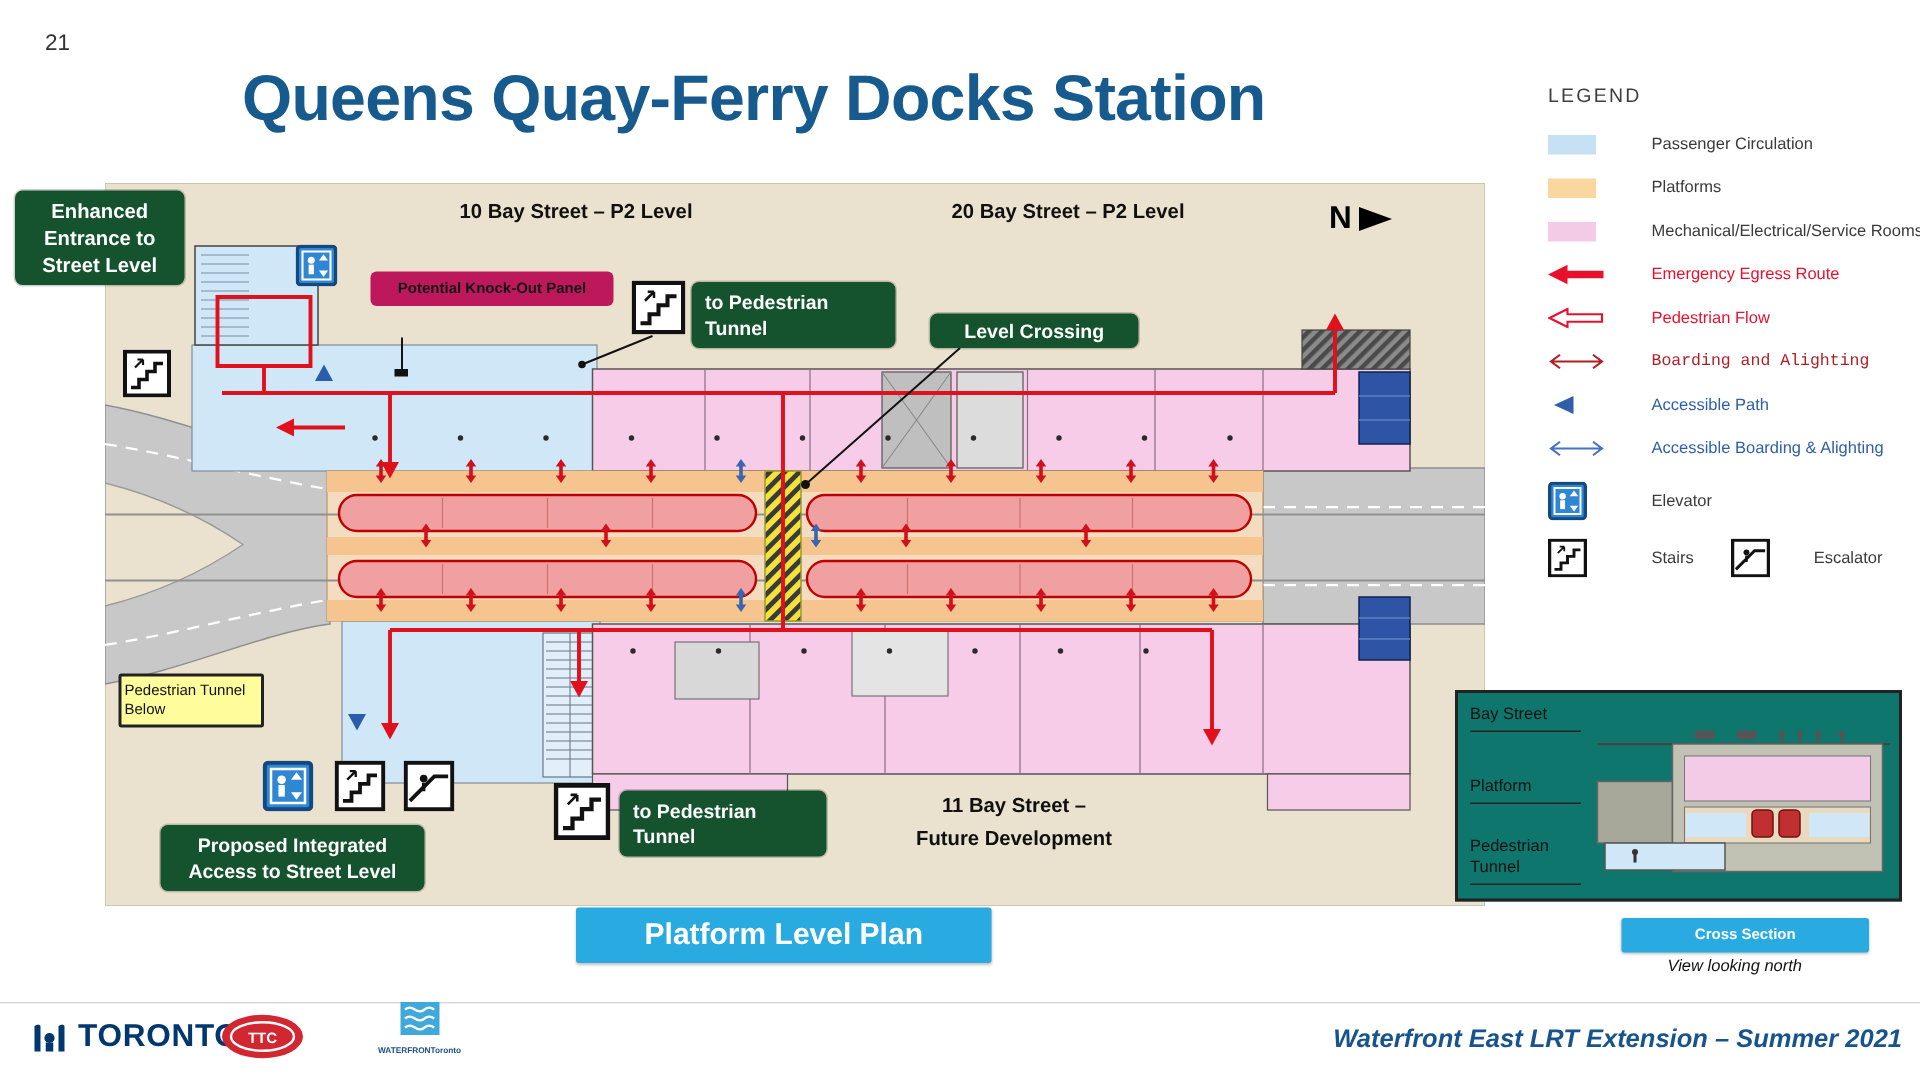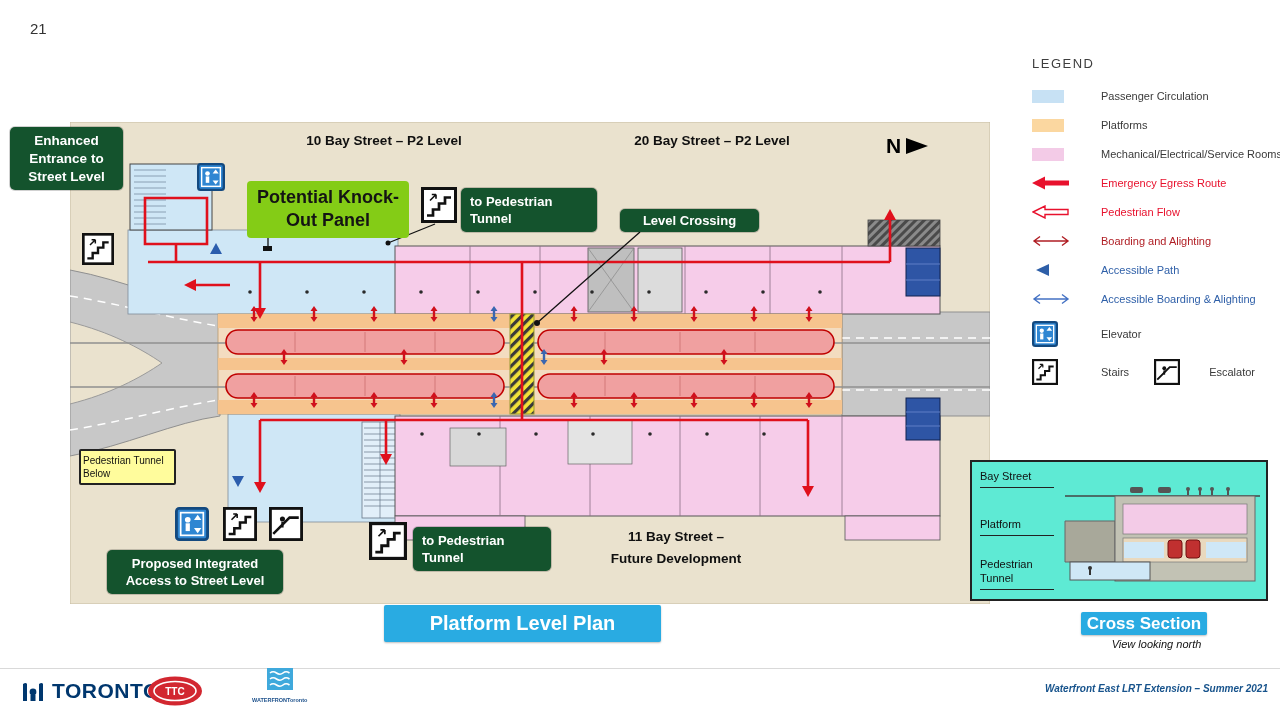--- a/index.html
+++ b/index.html
@@ -12,51 +12,51 @@
   .plan{position:absolute;left:70px;top:122px;width:920px;height:482px;}
   .plan-label{position:absolute;font-size:13.5px;font-weight:bold;color:#101010;
               text-align:center;}
   .plan-label span, .plan-label.u{}
   .north{position:absolute;left:886px;top:134px;display:flex;align-items:center;gap:3px;
          font-size:21px;font-weight:bold;color:#000;}
   .co-green{position:absolute;background:#14532d;color:#fff;font-weight:bold;font-size:13px;
             text-align:center;border-radius:5px;padding:5px 6px;line-height:1.32;
             box-shadow:0 0 0 1px rgba(0,0,0,.18);}
   .co-left{text-align:left;padding-left:9px;}
-  .co-gray{position:absolute;background:#84cc16;color:#141414;font-weight:bold;font-size:18px;
+  .co-gray{position:absolute;background:#be185d;color:#141414;font-weight:bold;font-size:10px;
            text-align:center;border-radius:4px;padding:5px 4px;line-height:1.3;}
   .co-yellow{position:absolute;background:#FFFC9C;border:2px solid #222;color:#111;
              font-size:10px;padding:3px 2px;line-height:1.3;border-radius:2px;}
   .pl-icon{position:absolute;}
   .banner{position:absolute;background:#29ABE2;color:#fff;font-weight:bold;text-align:center;
           border-radius:2px;box-shadow:0 1px 2px rgba(0,0,0,.25);}
   .banner.main{left:384px;top:605px;width:277px;height:37px;font-size:20px;line-height:37px;}
-  .banner.cs{left:1081px;top:612px;width:126px;height:23px;font-size:17px;line-height:23px;}
+  .banner.cs{left:1081px;top:612px;width:165px;height:23px;font-size:10px;line-height:23px;}
   .cs-caption{position:absolute;left:1081px;top:638px;width:151px;text-align:center;
               font-size:11px;font-style:italic;color:#111;}
   .legend{position:absolute;left:1032px;top:56px;width:246px;}
   .lg-head{font-size:13px;letter-spacing:1.5px;color:#3E3E3E;margin-bottom:18px;}
   .lg-row{display:flex;align-items:center;gap:9px;margin-bottom:15px;height:14px;}
   .lg-row.tall{height:26px;margin-bottom:12px;}
   .lg-g{width:40px;display:flex;justify-content:flex-start;align-items:center;flex:none;}
   .lg-swatch{width:32px;height:13px;display:inline-block;}
   .lg-label{font-size:11px;color:#3A3A3A;white-space:nowrap;margin-left:20px;}
-  .lg-red{color:#E8112D;} .lg-dred{color:#B01E24;} .lg-blue{color:#2E5FA8;}
-  .cs-box{position:absolute;left:970px;top:460px;width:298px;height:141px;background:#5eead4;
+  .lg-red{color:#E8112D;} .lg-dred{color:#B01E24;font-family:Liberation Mono, monospace;} .lg-blue{color:#2E5FA8;}
+  .cs-box{position:absolute;left:970px;top:460px;width:298px;height:141px;background:#0f766e;
           border:2px solid #222;}
   .cs-label{position:absolute;left:8px;width:74px;font-size:11px;color:#111;
             border-bottom:1px solid #222;padding-bottom:3px;line-height:1.25;}
   .footer-line{position:absolute;left:0;top:668px;width:1280px;height:1px;background:#D9D9D9;}
   .toronto-logo{position:absolute;left:20px;top:678px;display:flex;align-items:center;gap:6px;}
   .toronto-text{font-size:21px;font-weight:bold;color:#00376E;letter-spacing:.5px;}
   .ttc-logo{position:absolute;left:146px;top:674px;}
   .wf-logo{position:absolute;left:252px;top:668px;text-align:center;}
   .wf-text{font-size:5.5px;color:#1B4F8A;font-weight:bold;margin-top:1px;}
   .credit{position:absolute;left:780px;top:683px;width:488px;text-align:right;
-          font-size:10px;font-weight:bold;font-style:italic;color:#17538C;}
+          font-size:17px;font-weight:bold;font-style:italic;color:#17538C;}
 </style>
 </head>
 <body>
 
 <svg width="0" height="0" style="position:absolute">
   <defs>
     <symbol id="sym-stairs" viewBox="0 0 24 24">
       <rect x="1" y="1" width="22" height="22" fill="#fff" stroke="#111" stroke-width="2"></rect>
       <path d="M4,19 H8 V15 H12 V11 H16 V7 H20" fill="none" stroke="#111" stroke-width="1.8"></path>
       <path d="M6,9 L10,5 M10,5 H7.2 M10,5 V7.8" stroke="#111" stroke-width="1.1" fill="none"></path>
@@ -74,20 +74,21 @@
       <rect x="7.5" y="11.5" width="3" height="5.5" fill="#fff"></rect>
       <path d="M16,5.5 l2.6,3.6 h-5.2 Z" fill="#fff"></path>
       <path d="M16,18.5 l-2.6,-3.6 h5.2 Z" fill="#fff"></path>
     </symbol>
   </defs>
 </svg>
 
 <div class="slide">
 
   <div class="page-num">21</div>
+  <h1 class="title">Queens Quay-Ferry Docks Station</h1>
 
   <div class="plan">
     <svg viewBox="0 0 920 482" width="920" height="482">
       <defs>
         <pattern id="hatchY" width="7" height="7" patternTransform="rotate(45)" patternUnits="userSpaceOnUse">
           <rect width="7" height="7" fill="#F2E23A"></rect>
             <rect width="3.2" height="7" fill="#3A3A3A"></rect>
         </pattern>
         <pattern id="hatchG" width="6" height="6" patternTransform="rotate(45)" patternUnits="userSpaceOnUse">
           <rect width="6" height="6" fill="#8A8A8A"></rect>

